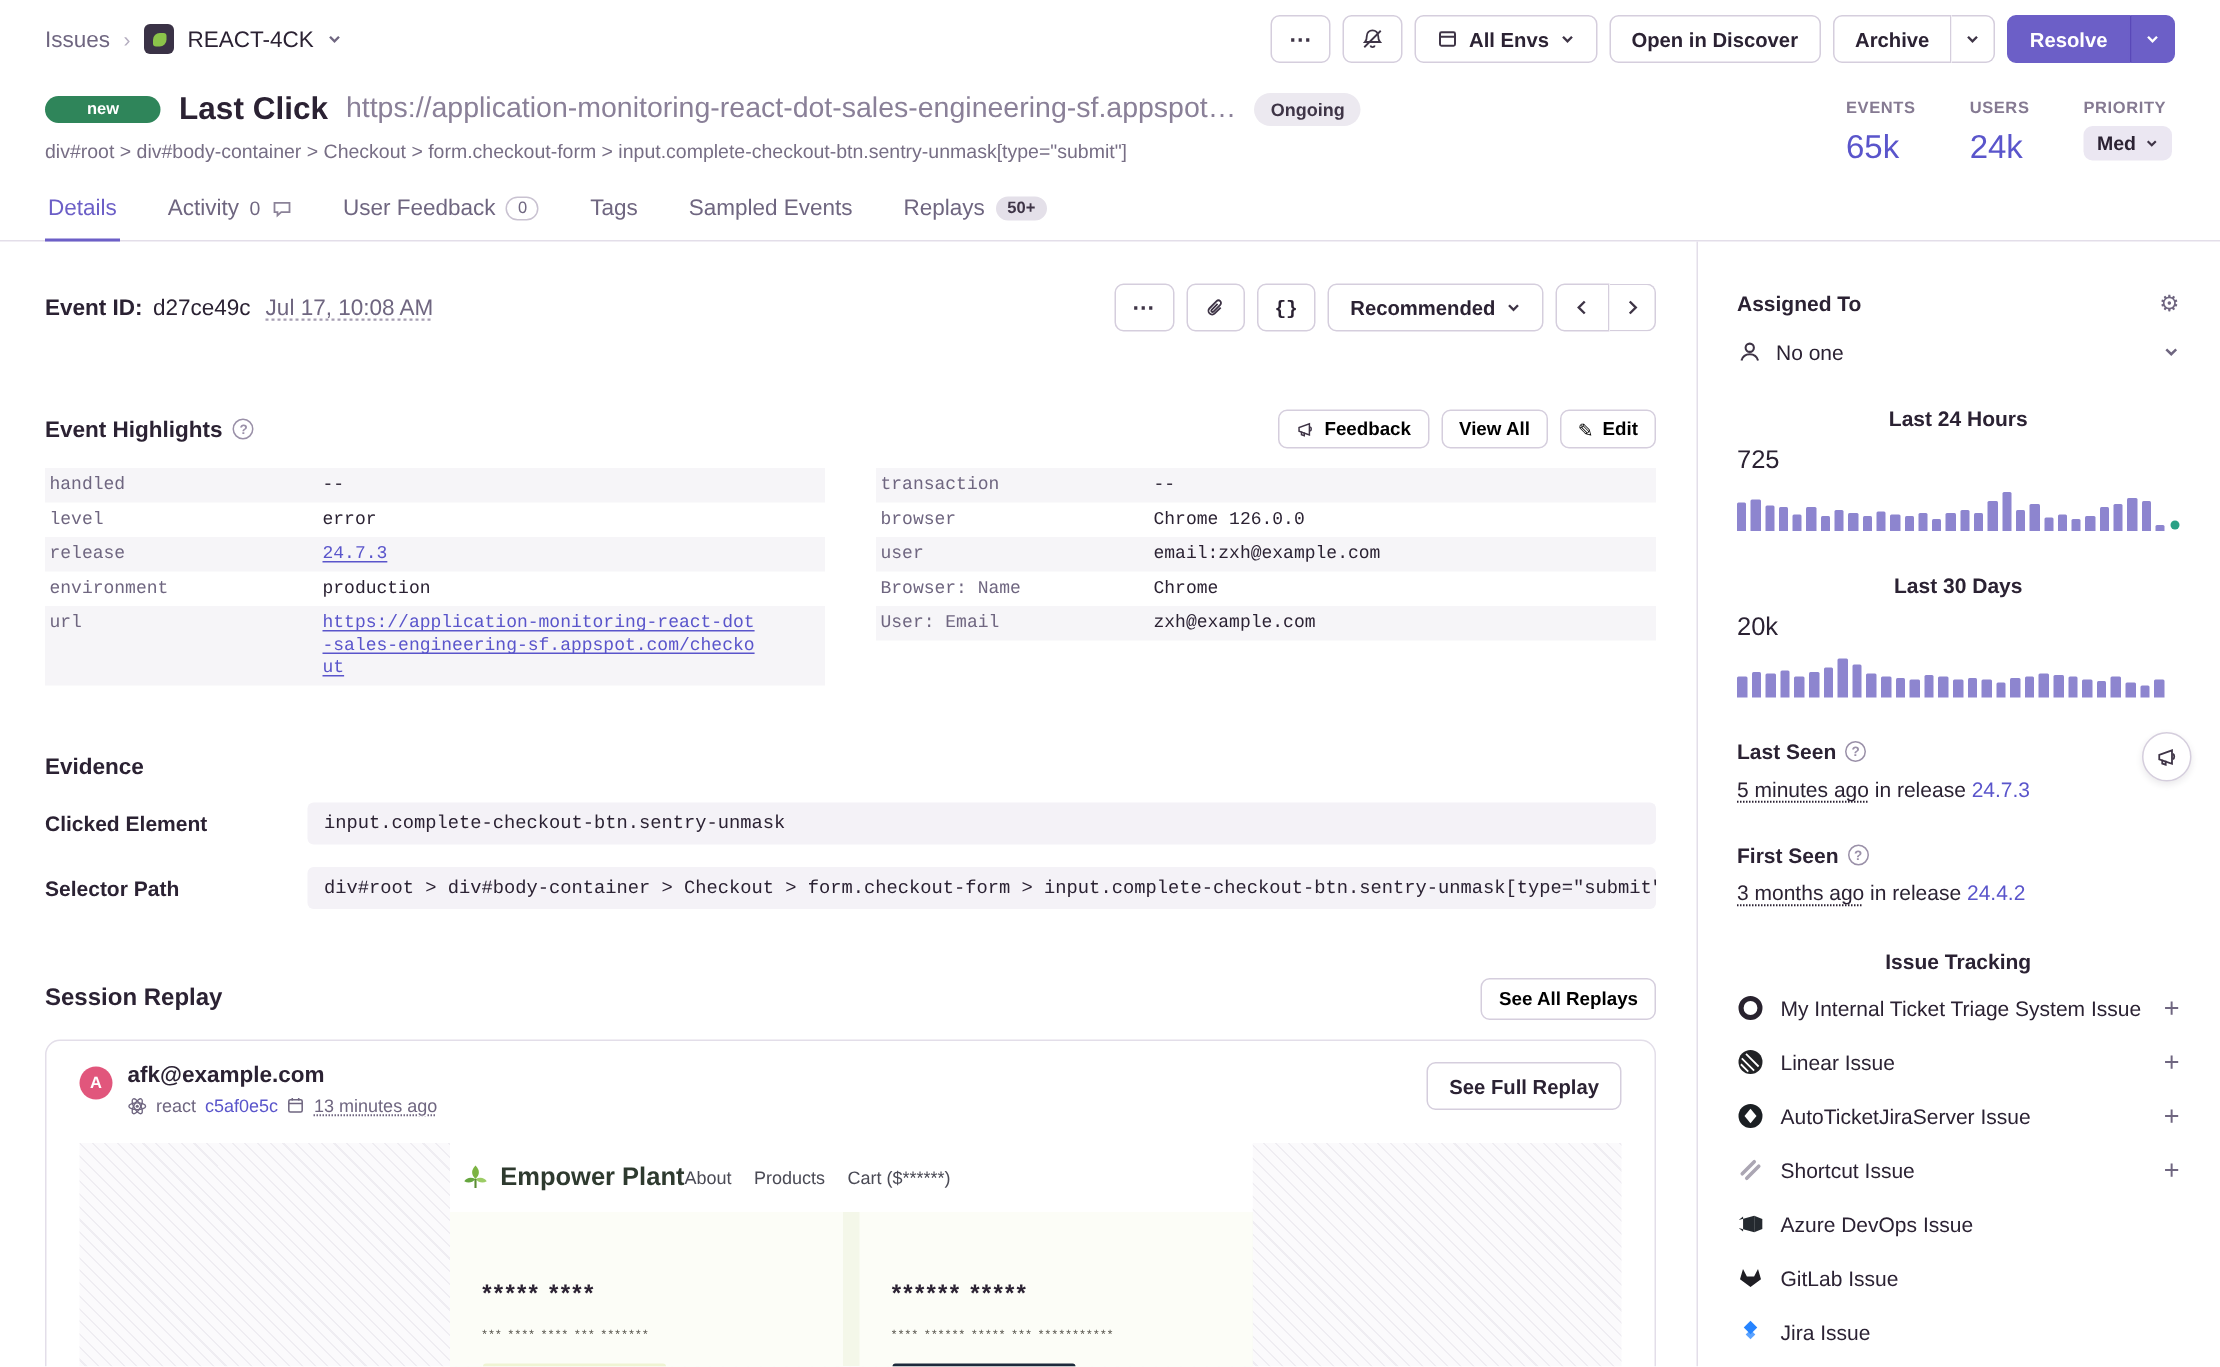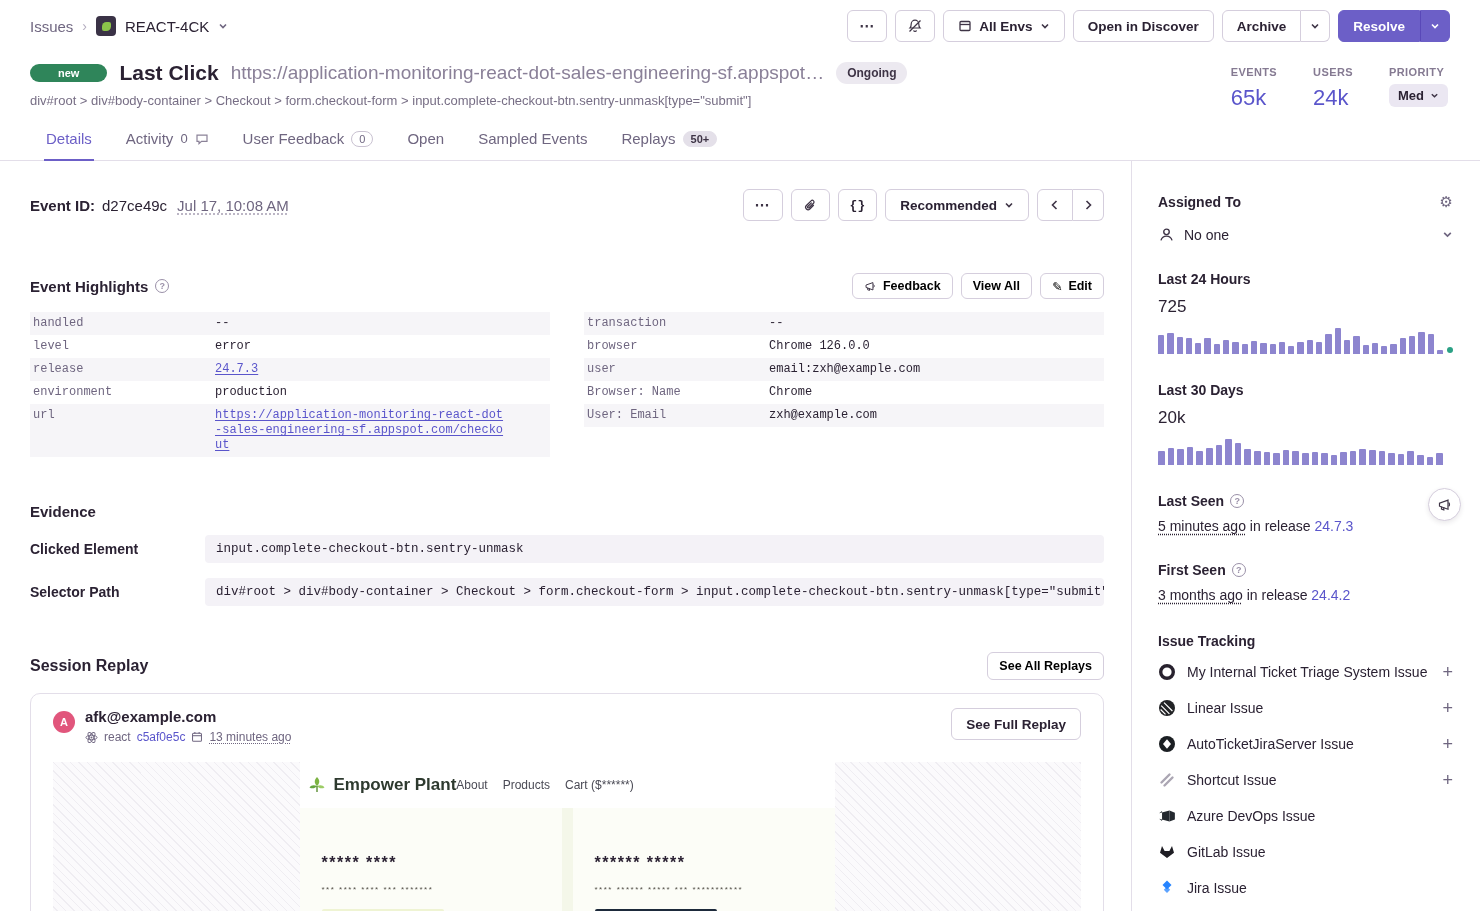--- a/index.html
+++ b/index.html
@@ -39,21 +39,21 @@
   .title-url{font-size:19px; color:#8A8098; font-weight:400; max-width:700px; overflow:hidden; white-space:nowrap;}
   .badge-ongoing{background:#ECE9F0; color:#3E3446; font-size:12px; font-weight:600; padding:4px 11px; border-radius:11px;}
   .culprit{margin-top:8px; font-size:13px; color:#776E85;}
   .stats{display:flex; gap:36px; padding-top:5px; padding-right:2px;}
   .stat-label{font-size:11px; font-weight:700; color:var(--gray-lt); letter-spacing:.4px;}
   .stat-value{margin-top:7px; font-size:22px; color:var(--link);}
   .priority-pill{margin-top:6px; display:inline-flex; align-items:center; gap:6px; background:#EBE7F2;
                  border-radius:6px; padding:4px 9px; font-size:13px; font-weight:600; cursor:pointer;}
 
   
-  .tabs{margin-top:9px; padding:0 44px; border-bottom:1px solid var(--border); display:flex; gap:30px; flex:0 0 auto;align-items:center;}
+  .tabs{margin-top:9px; padding:0 30px; border-bottom:1px solid var(--border); display:flex; gap:30px; flex:0 0 auto;align-items:center;}
   .tab{padding:10px 2px 12px; font-size:15px; color:var(--gray); display:flex; align-items:center; gap:7px;
        border-bottom:2px solid transparent; margin-bottom:-1px; cursor:pointer;}
   .tab.active{color:var(--accent); border-bottom-color:var(--accent);}
   .tab-count{font-size:13px;}
   .tab-pill{border:1px solid #C9C2D1; border-radius:9px; font-size:11px; padding:1px 7px; color:var(--gray);}
   .tab-pill.filled{background:#E4E0E9; border-color:#E4E0E9; color:#3E3446; font-weight:700;}
 
   
   .content{display:flex; flex:1 1 auto; min-height:0;}
   .main{flex:1; padding:28px 27px 0 30px; overflow:hidden;}
@@ -110,21 +110,21 @@
   .brand{display:flex; gap:7px; align-items:center; font-size:17px; font-weight:700; color:#2E3A2F;}
   .site-links{display:flex; gap:15px; font-size:12px; color:#4A4A55;}
   .site-products{background:#F4F7E9; display:flex; gap:11px; flex:1;}
   .product{flex:1; background:#FCFDF7; padding:46px 22px 0;}
   .p-title{font-size:16px; font-weight:700; letter-spacing:1.5px;}
   .p-desc{margin-top:13px; font-size:8px; letter-spacing:1.5px; color:#55524a;}
   .p-btn{margin-top:15px; display:inline-block; font-size:11px; padding:6px 10px; background:#EFF4D3; color:#26261f; border-radius:2px; cursor:pointer;}
   .p-btn.dark{background:#1D2A3B; color:#fff;}
 
   
-  .sb-sec-title{font-size:14px; font-weight:700;}
+  .sb-sec-title{font-size:14px; font-weight:700;text-align:center;}
   .assigned-head{display:flex; justify-content:space-between; align-items:center;}
   .gear{font-size:15px; color:var(--gray); font-family:"DejaVu Sans",sans-serif; cursor:pointer;}
   .assignee-row{margin-top:15px; display:flex; align-items:center; gap:9px; font-size:14px; cursor:pointer;}
   .chev-right{margin-left:auto; display:flex;}
   .sb-block{margin-top:28px;}
   .sb-num{margin-top:10px; font-size:17px;}
   .spark{margin-top:9px; display:flex; align-items:flex-end; gap:3px; height:28px; position:relative; padding-right:10px;}
   .spark-bar{flex:1; background:#8D85CF; border-radius:1px 1px 0 0;}
   .live-dot{position:absolute; right:0; bottom:1px; width:6px; height:6px; border-radius:50%; background:#2BA185;}
   .seen-line{margin-top:9px; font-size:14px;}
@@ -245,21 +245,21 @@
         <svg width="14" height="14" viewBox="0 0 14 14" fill="none" stroke="#8B8298" stroke-width="1.2">
             <path d="M2 3.2h10v6.2H6.5L4 11.6V9.4H2z"></path>
           </svg>
       </span>
     </div>
     <div class="tab">
       <span>User Feedback</span>
       <span class="tab-pill">0</span>
     </div>
     <div class="tab">
-        <span>Open</span>
+        <span>Tags</span>
       </div>
     <div class="tab">
         <span>Sampled Events</span>
       </div>
     <div class="tab">
       <span>Replays</span>
       <span class="tab-pill filled">50+</span>
     </div>
   </nav>
 

